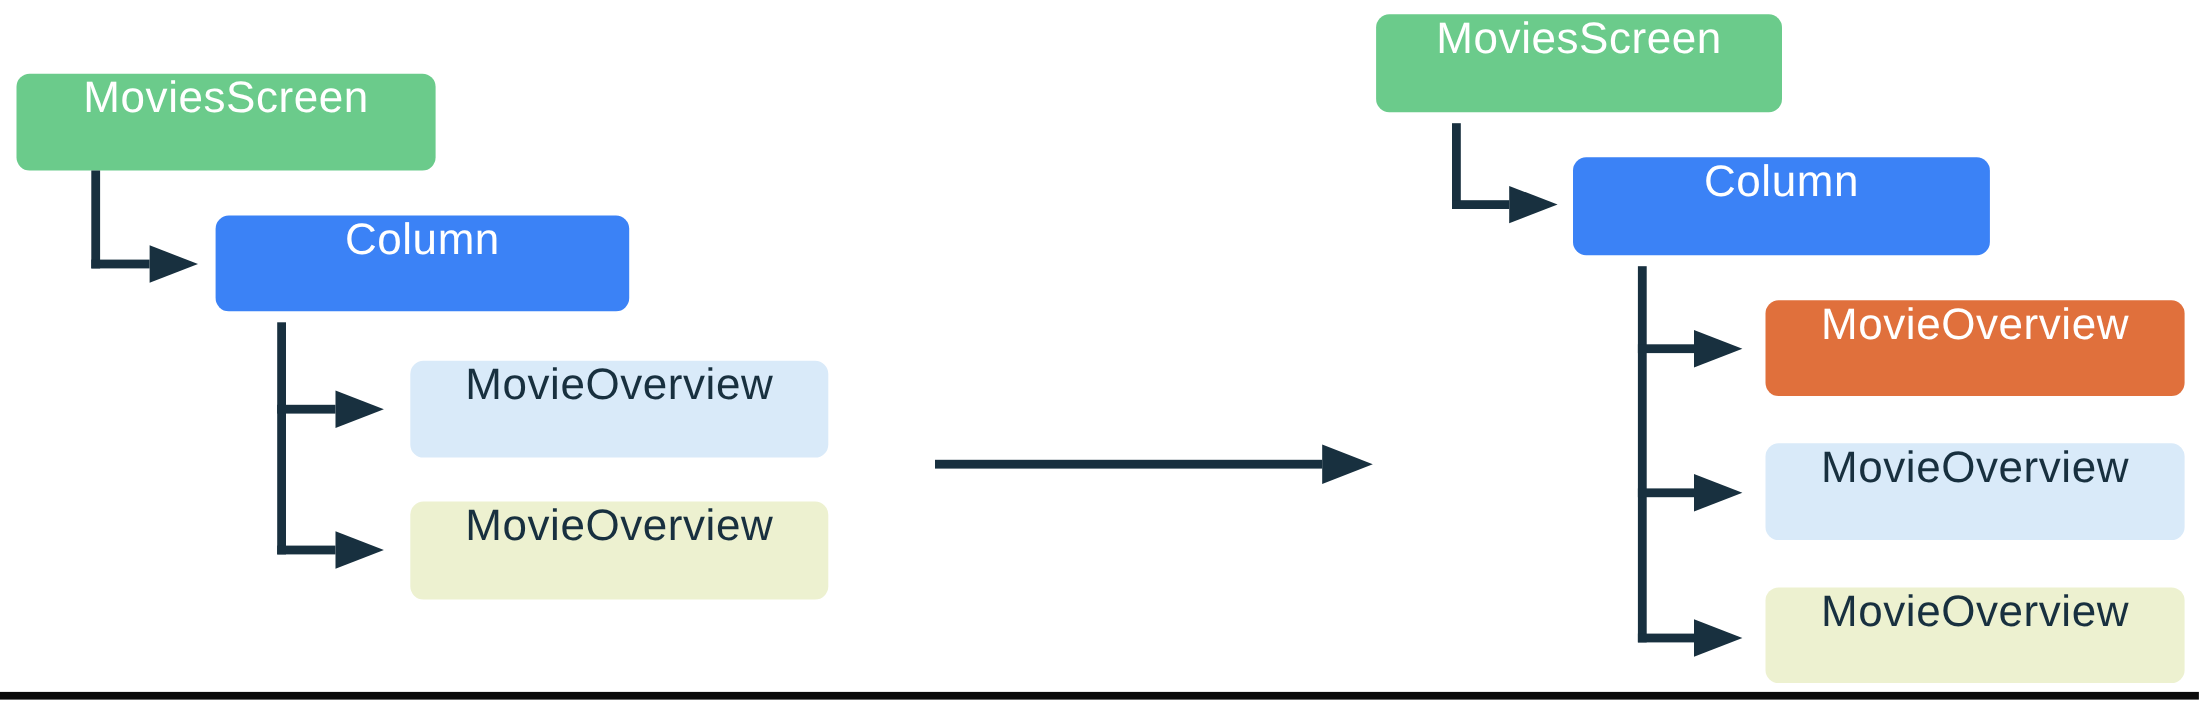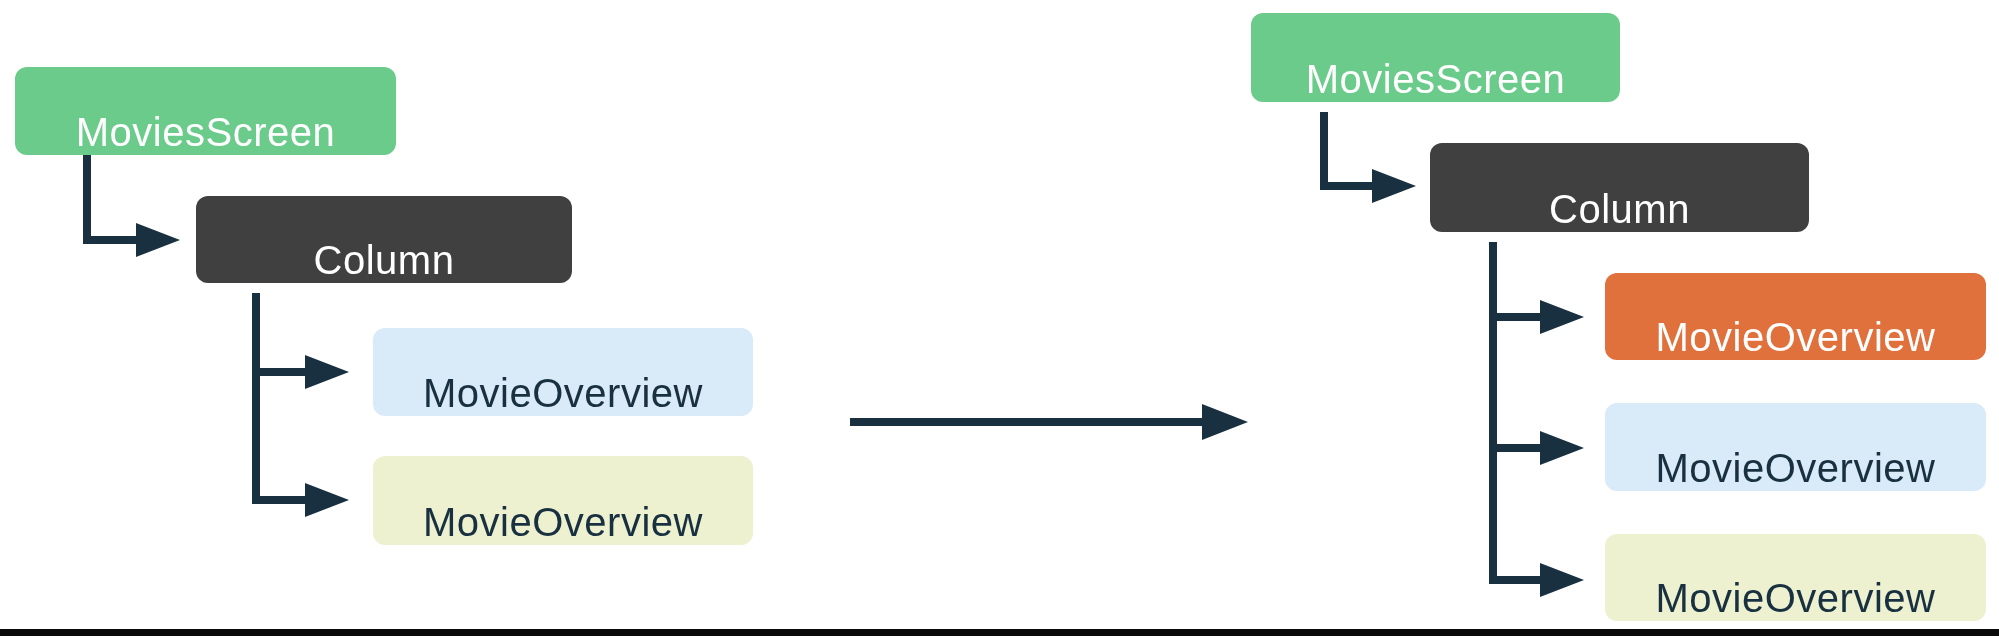--- a/index.html
+++ b/index.html
@@ -6,27 +6,27 @@
   #stage{
     position:relative;
     width:1999px;height:639px;
     background:#ffffff;
     overflow:hidden;
     font-family:"Liberation Sans", sans-serif;
   }
   .box{
     position:absolute;
     border-radius:12px;
-    display:flex;align-items:flex-end;justify-content:center;
+    display:flex;align-items:flex-start;justify-content:center;
     font-size:40px;font-weight:500;color:#ffffff;
     letter-spacing:0.5px;
     white-space:nowrap;
   }
   .box.green{background:#6BCB8B;}
-  .box.blue{background:#404040;}
+  .box.blue{background:#3b82f6;}
   .box.lightblue{background:#D9EAF9;color:#18303F;}
   .box.lightyellow{background:#EDF1D0;color:#18303F;}
   .box.orange{background:#E0703C;}
   .vline,.hline{position:absolute;background:#18303F;}
   .head{
     position:absolute;width:0;height:0;border-style:solid;
     border-color:transparent transparent transparent #18303F;
     border-width:17px 0 17px 44px;
   }
   

